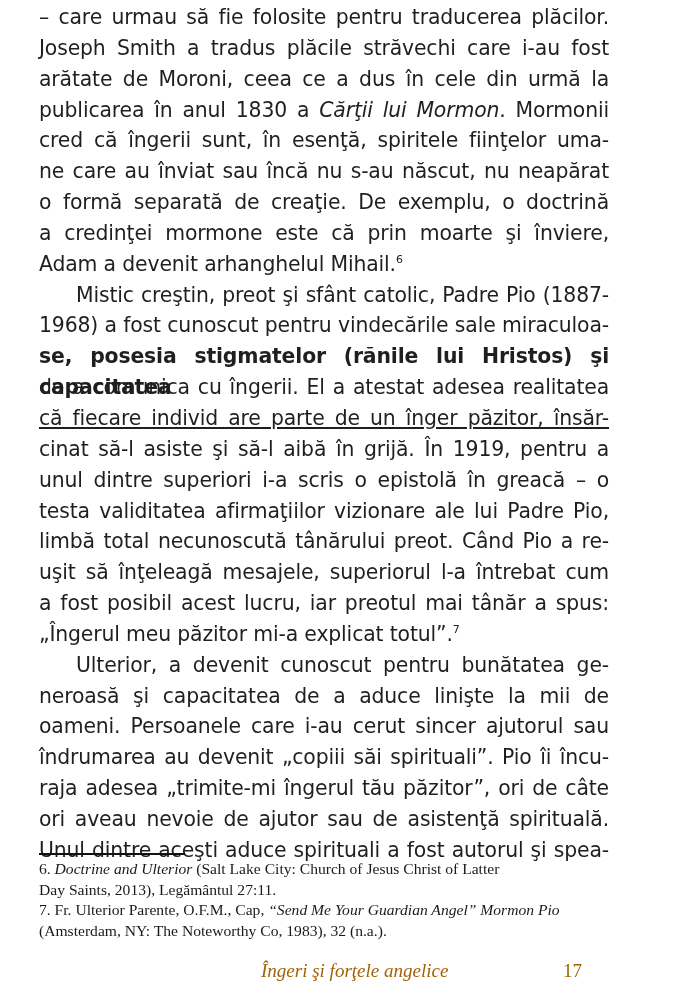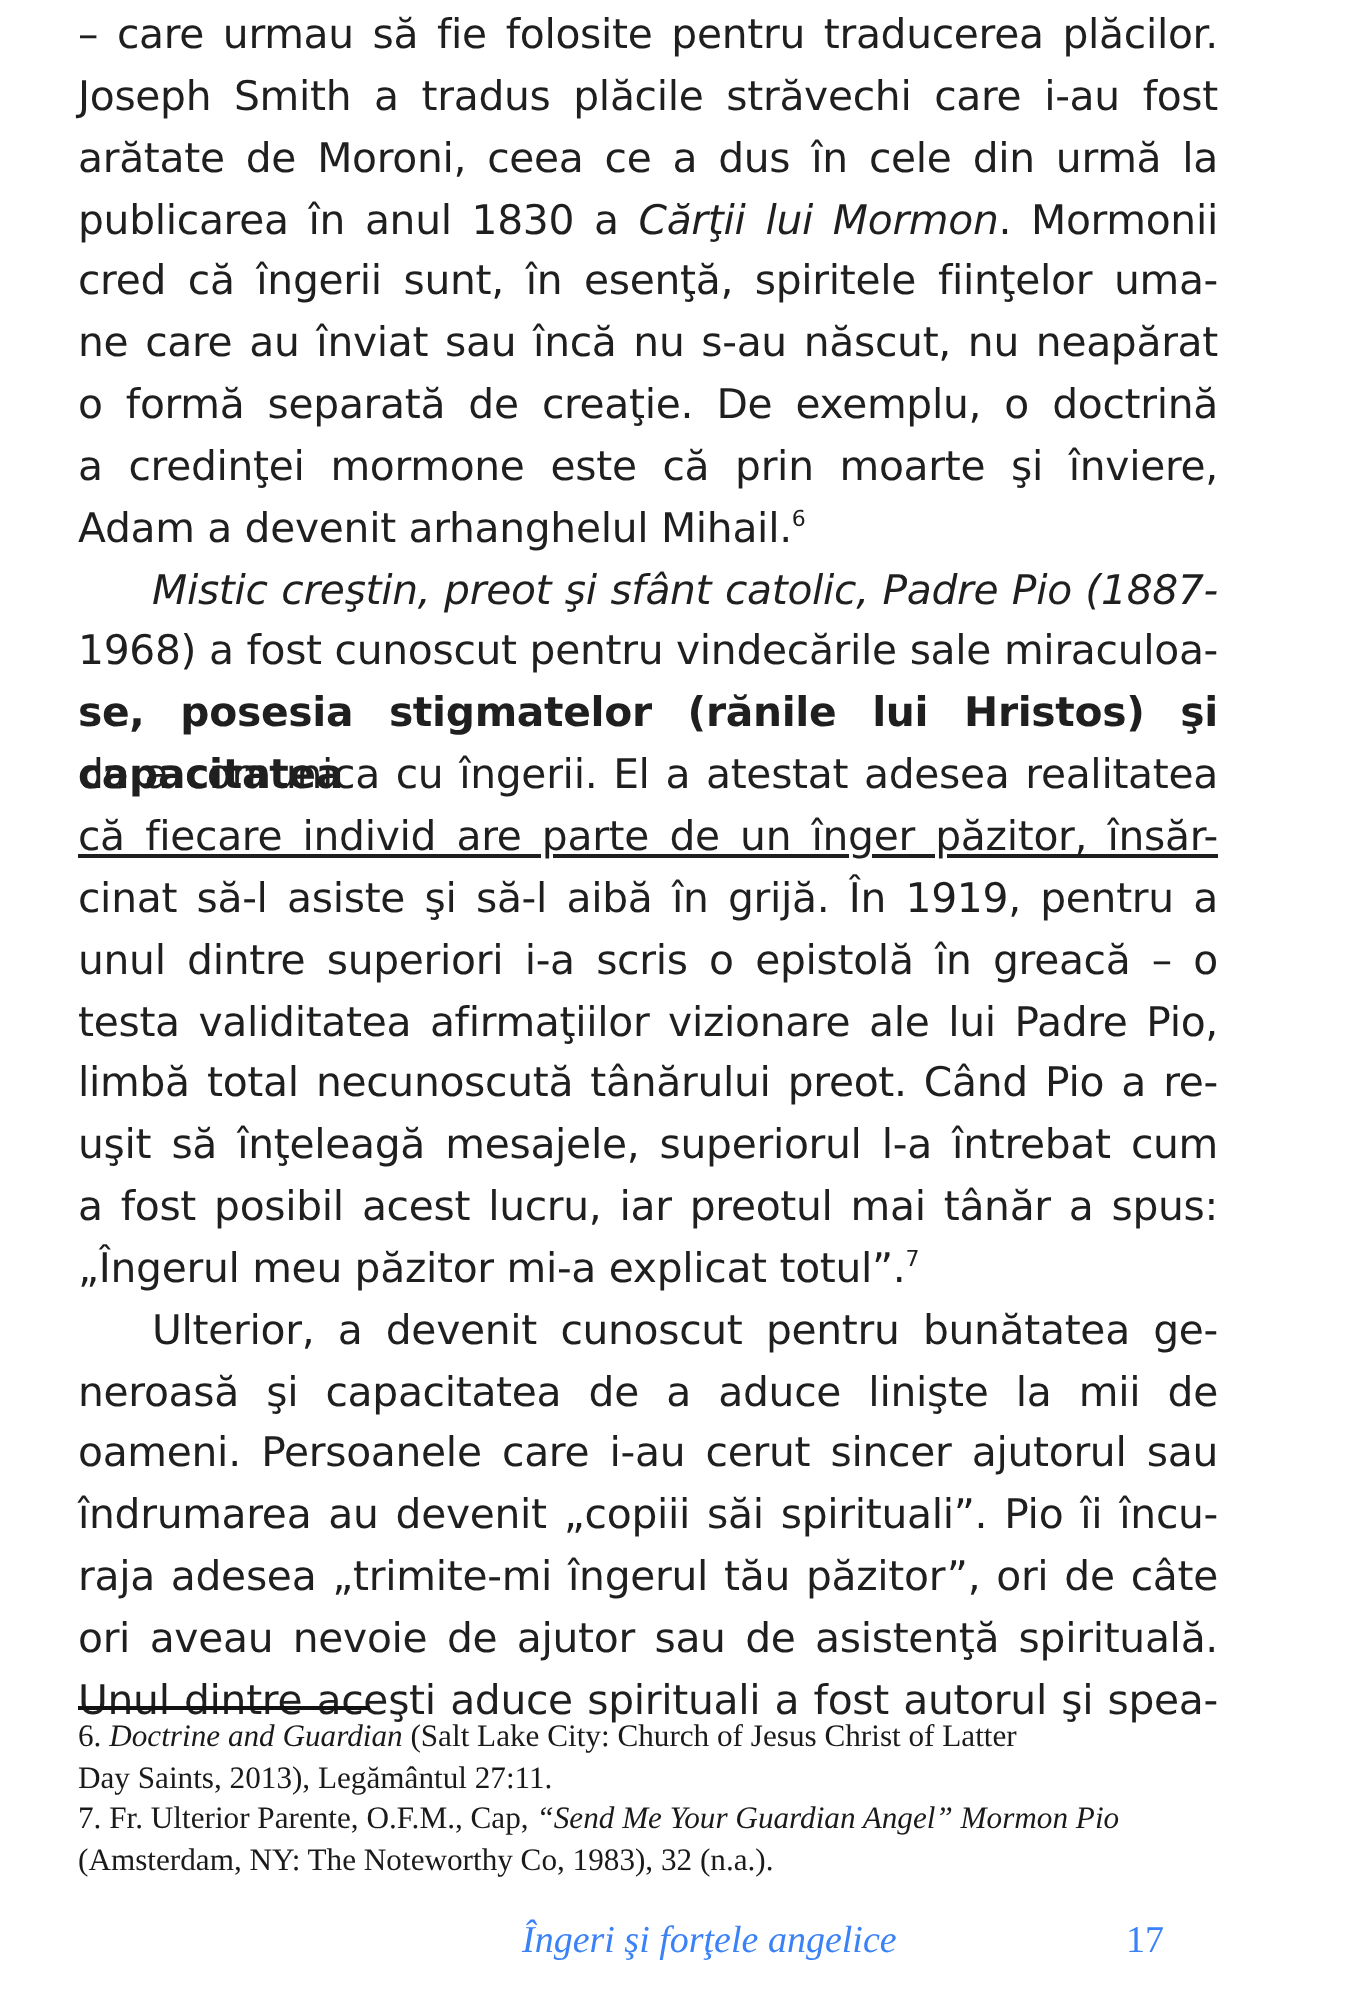--- a/index.html
+++ b/index.html
@@ -22,39 +22,39 @@
   .footnote-rule {
     position: absolute; left: 39px; top: 853px; width: 146px; height: 2px; background: #111;
   }
   .footnotes {
     position: absolute; left: 39px; top: 859px; width: 600px;
     font-family: "Liberation Serif", serif; font-size: 15.6px; line-height: 20.5px; color: #1a1a1a;
   }
   .footnotes .fn { display: block; white-space: nowrap; }
   .footer {
     position: absolute; top: 958px; left: 0; width: 673px; height: 30px;
-    font-family: "Liberation Serif", serif; font-size: 19px; color: #3b82f6;
+    font-family: "Liberation Serif", serif; font-size: 19px; color: #a16207;
   }
   .running-title { position: absolute; left: 261px; top: 2px; font-style: italic; }
   .page-number { position: absolute; left: 563px; top: 2px; }
 </style>
 </head>
 <body>
 
 <div class="body-text" id="body-text">
     <span class="line" style="white-space: normal;"><span>– care urmau să fie folosite pentru traducerea plăcilor.</span></span>
     <span class="line" style="white-space: normal;"><span>Joseph Smith a tradus plăcile străvechi care i-au fost</span></span>
     <span class="line" style="white-space: normal;"><span>arătate de Moroni, ceea ce a dus în cele din urmă la</span></span>
     <span class="line" style="white-space: normal;"><span>publicarea în anul 1830 a </span><i>Cărţii lui Mormon</i><span>. Mormonii</span></span>
     <span class="line" style="white-space: normal;"><span>cred că îngerii sunt, în esenţă, spiritele fiinţelor uma-</span></span>
     <span class="line" style="white-space: normal;"><span>ne care au înviat sau încă nu s-au născut, nu neapărat</span></span>
     <span class="line" style="white-space: normal;"><span>o formă separată de creaţie. De exemplu, o doctrină</span></span>
     <span class="line" style="white-space: normal;"><span>a credinţei mormone este că prin moarte şi înviere,</span></span>
     <span class="line last"><span>Adam a devenit arhanghelul Mihail.</span><sup>6</sup></span>
-    <span class="line indent" style="white-space: normal; font-style: italic;"><span>Mistic creştin, preot şi sfânt catolic, Padre Pio (1887-</span></span>
+    <span class="line indent" style="white-space: normal;"><span>Mistic creştin, preot şi sfânt catolic, Padre Pio (1887-</span></span>
     <span class="line" style="white-space: normal;"><span>1968) a fost cunoscut pentru vindecările sale miraculoa-</span></span>
     <span class="line" style="white-space: normal; font-weight: bold;"><span>se, posesia stigmatelor (rănile lui Hristos) şi capacitatea</span></span>
     <span class="line" style="white-space: normal;"><span>de a comunica cu îngerii. El a atestat adesea realitatea</span></span>
     <span class="line" style="white-space: normal; text-decoration: underline;"><span>că fiecare individ are parte de un înger păzitor, însăr-</span></span>
     <span class="line" style="white-space: normal;"><span>cinat să-l asiste şi să-l aibă în grijă. În 1919, pentru a</span></span>
     <span class="line" style="white-space: normal;"><span>unul dintre superiori i-a scris o epistolă în greacă – o</span></span>
     <span class="line" style="white-space: normal;"><span>testa validitatea afirmaţiilor vizionare ale lui Padre Pio,</span></span>
     <span class="line" style="white-space: normal;"><span>limbă total necunoscută tânărului preot. Când Pio a re-</span></span>
     <span class="line" style="white-space: normal;"><span>uşit să înţeleagă mesajele, superiorul l-a întrebat cum</span></span>
     <span class="line" style="white-space: normal;"><span>a fost posibil acest lucru, iar preotul mai tânăr a spus:</span></span>
@@ -64,21 +64,21 @@
     <span class="line" style="white-space: normal;"><span>oameni. Persoanele care i-au cerut sincer ajutorul sau</span></span>
     <span class="line" style="white-space: normal;"><span>îndrumarea au devenit „copiii săi spirituali”. Pio îi încu-</span></span>
     <span class="line" style="white-space: normal;"><span>raja adesea „trimite-mi îngerul tău păzitor”, ori de câte</span></span>
     <span class="line" style="white-space: normal;"><span>ori aveau nevoie de ajutor sau de asistenţă spirituală.</span></span>
     <span class="line" style="white-space: normal;"><span>Unul dintre aceşti aduce spirituali a fost autorul şi spea-</span></span>
   </div>
 
 <div class="footnote-rule"></div>
 
 <div class="footnotes">
-  <span class="fn"><span>6.</span> <i>Doctrine and Guardian</i><span> (Salt Lake City: Church of Jesus Christ of Latter</span></span>
+  <span class="fn"><span>6.</span> <i>Doctrine and Ulterior</i><span> (Salt Lake City: Church of Jesus Christ of Latter</span></span>
   <span class="fn">Day Saints, 2013), Legământul 27:11.</span>
   <span class="fn"><span>7.</span><span> Fr. Ulterior Parente, O.F.M., Cap, </span><i>“Send Me Your Guardian Angel” Mormon Pio</i></span>
   <span class="fn">(Amsterdam, NY: The Noteworthy Co, 1983), 32 (n.a.).</span>
 </div>
 
 <div class="footer">
   <span class="running-title">Îngeri şi forţele angelice</span>
   <span class="page-number">17</span>
 </div>
 

